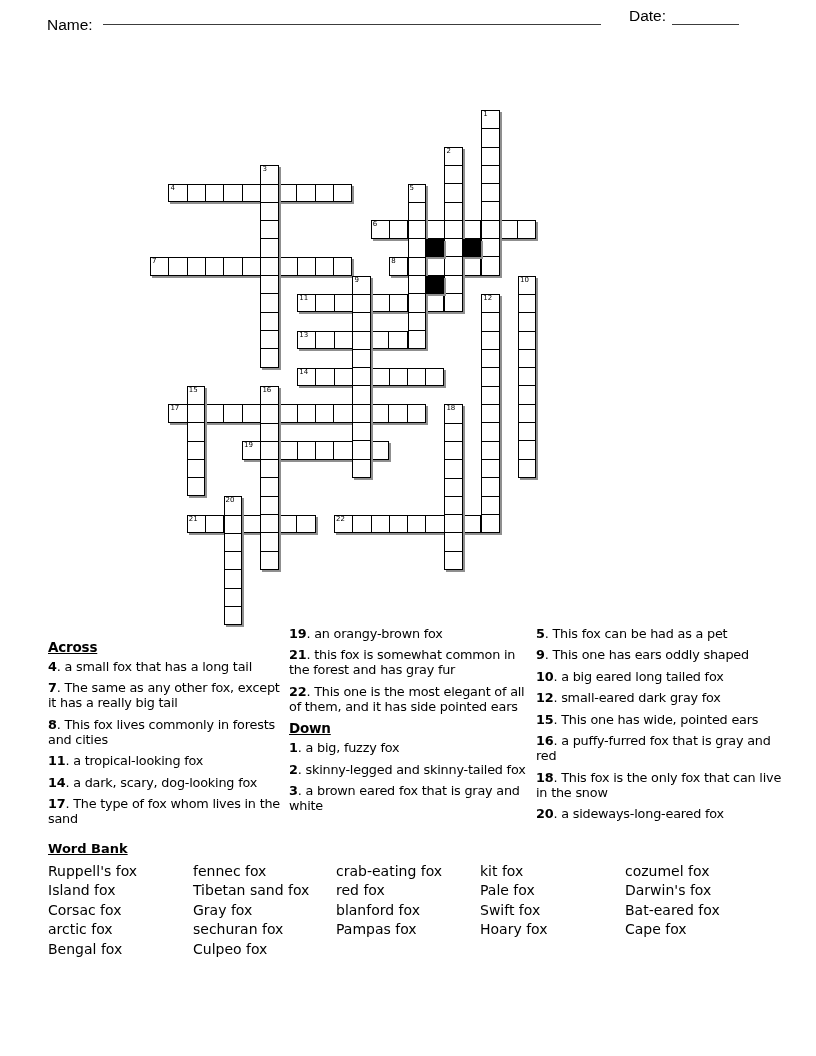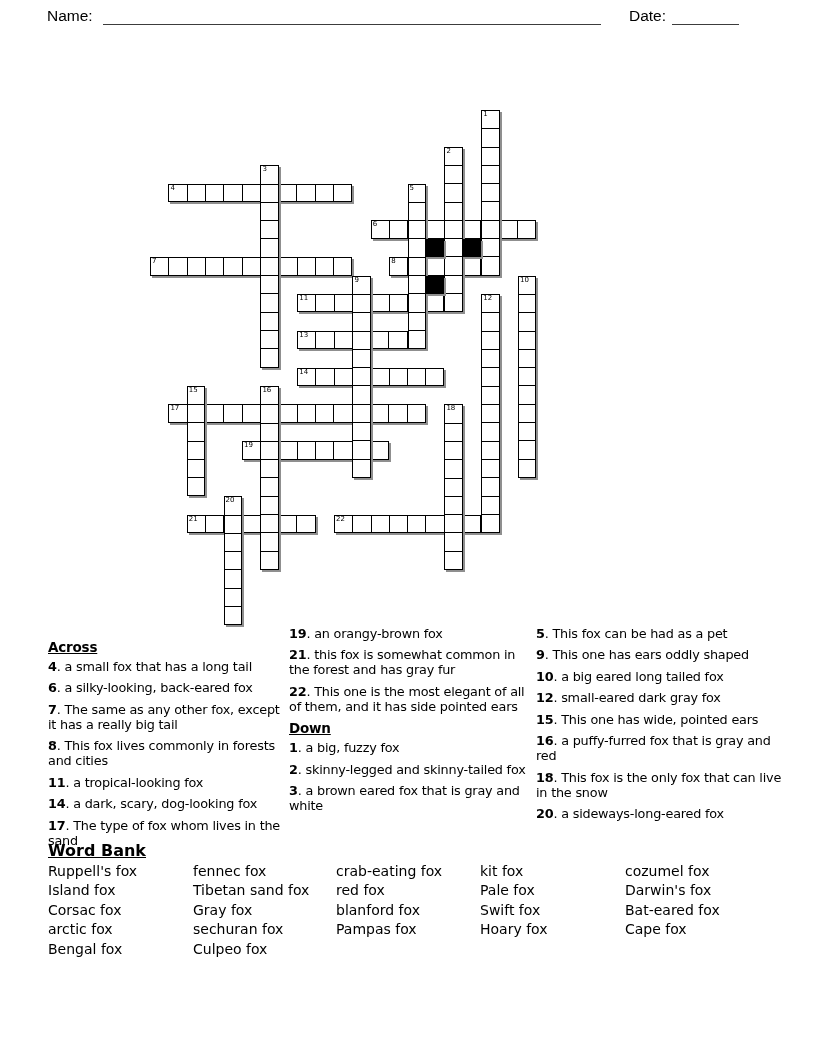--- a/index.html
+++ b/index.html
@@ -1,21 +1,21 @@
 <!DOCTYPE html>
 <html><head>
 <meta charset="utf-8">
 <style>
   html,body{margin:0;padding:0;background:#fff;}
   .page{position:relative;width:816px;height:1056px;background:#ffffff;
         font-family:"DejaVu Sans",sans-serif;color:#000;overflow:hidden;}
 
   
   .hdr-label{position:absolute;font-family:"Liberation Sans",sans-serif;font-size:15.5px;color:#000;}
-  #name-label{left:47px;top:7px;}
+  #name-label{left:47px;top:16px;}
   #date-label{left:629px;top:7px;}
   .blank-line{position:absolute;height:0;border-bottom:1.5px solid #3c3c3c;top:24px;}
   #name-line{left:103px;width:498px;}
   #date-line{left:672px;width:67px;}
 
   
   .title{position:absolute;top:36px;left:0;width:816px;text-align:center;
          font-size:47px;font-weight:normal;letter-spacing:0.5px;}
 
   
@@ -38,21 +38,21 @@
   .clue-col{position:absolute;top:627px;font-size:12.8px;line-height:1.17;letter-spacing:-0.2px;}
   #clue-col-1{left:48px;width:241px;margin-top:13px;}
   #clue-col-2{left:289px;width:237px;}
   #clue-col-3{left:536px;width:249px;}
   .clue{margin:0 0 6.5px 0;}
   .clue b{font-weight:bold;}
   .clue-header{font-weight:bold;text-decoration:underline;font-size:13.5px;margin:0 0 4px 0;}
 
   
   #word-bank{position:absolute;left:48px;top:841px;width:740px;height:130px;font-size:14px;}
-  .wb-label{font-weight:bold;text-decoration:underline;font-size:16px;}
+  .wb-label{font-weight:bold;text-decoration:underline;font-size:13px;}
   .wb-col{position:absolute;top:21px;}
   #wb-col-1{left:0px;} #wb-col-2{left:145px;} #wb-col-3{left:288px;}
   #wb-col-4{left:432px;} #wb-col-5{left:577px;}
   .wb-item{line-height:19.4px;white-space:nowrap;}
 </style>
 </head>
 <body>
 
 <div class="page">
 
@@ -356,21 +356,20 @@
         <div class="cell"></div>
       </div>
       <div class="black-cell" style="left: 426px; top: 238.8px; width: 18.4px; height: 18.4px;"></div>
       <div class="black-cell" style="left: 462.8px; top: 238.8px; width: 18.4px; height: 18.4px;"></div>
       <div class="black-cell" style="left: 426px; top: 275.6px; width: 18.4px; height: 18.4px;"></div>
     </div>
 
   <div id="clue-col-1" class="clue-col">
       <div class="clue-header">Across</div>
       <div class="clue"><b>4</b>. a small fox that has a long tail</div>
-      <div class="clue"><b>6</b>. a silky-looking, back-eared fox</div>
       <div class="clue"><b>7</b>. The same as any other fox, except it has a really big tail</div>
       <div class="clue"><b>8</b>. This fox lives commonly in forests and cities</div>
       <div class="clue"><b>11</b>. a tropical-looking fox</div>
       <div class="clue"><b>14</b>. a dark, scary, dog-looking fox</div>
       <div class="clue"><b>17</b>. The type of fox whom lives in the sand</div>
     </div>
   <div id="clue-col-2" class="clue-col">
       <div class="clue"><b>19</b>. an orangy-brown fox</div>
       <div class="clue"><b>21</b>. this fox is somewhat common in the forest and has gray fur</div>
       <div class="clue"><b>22</b>. This one is the most elegant of all of them, and it has side pointed ears</div>

